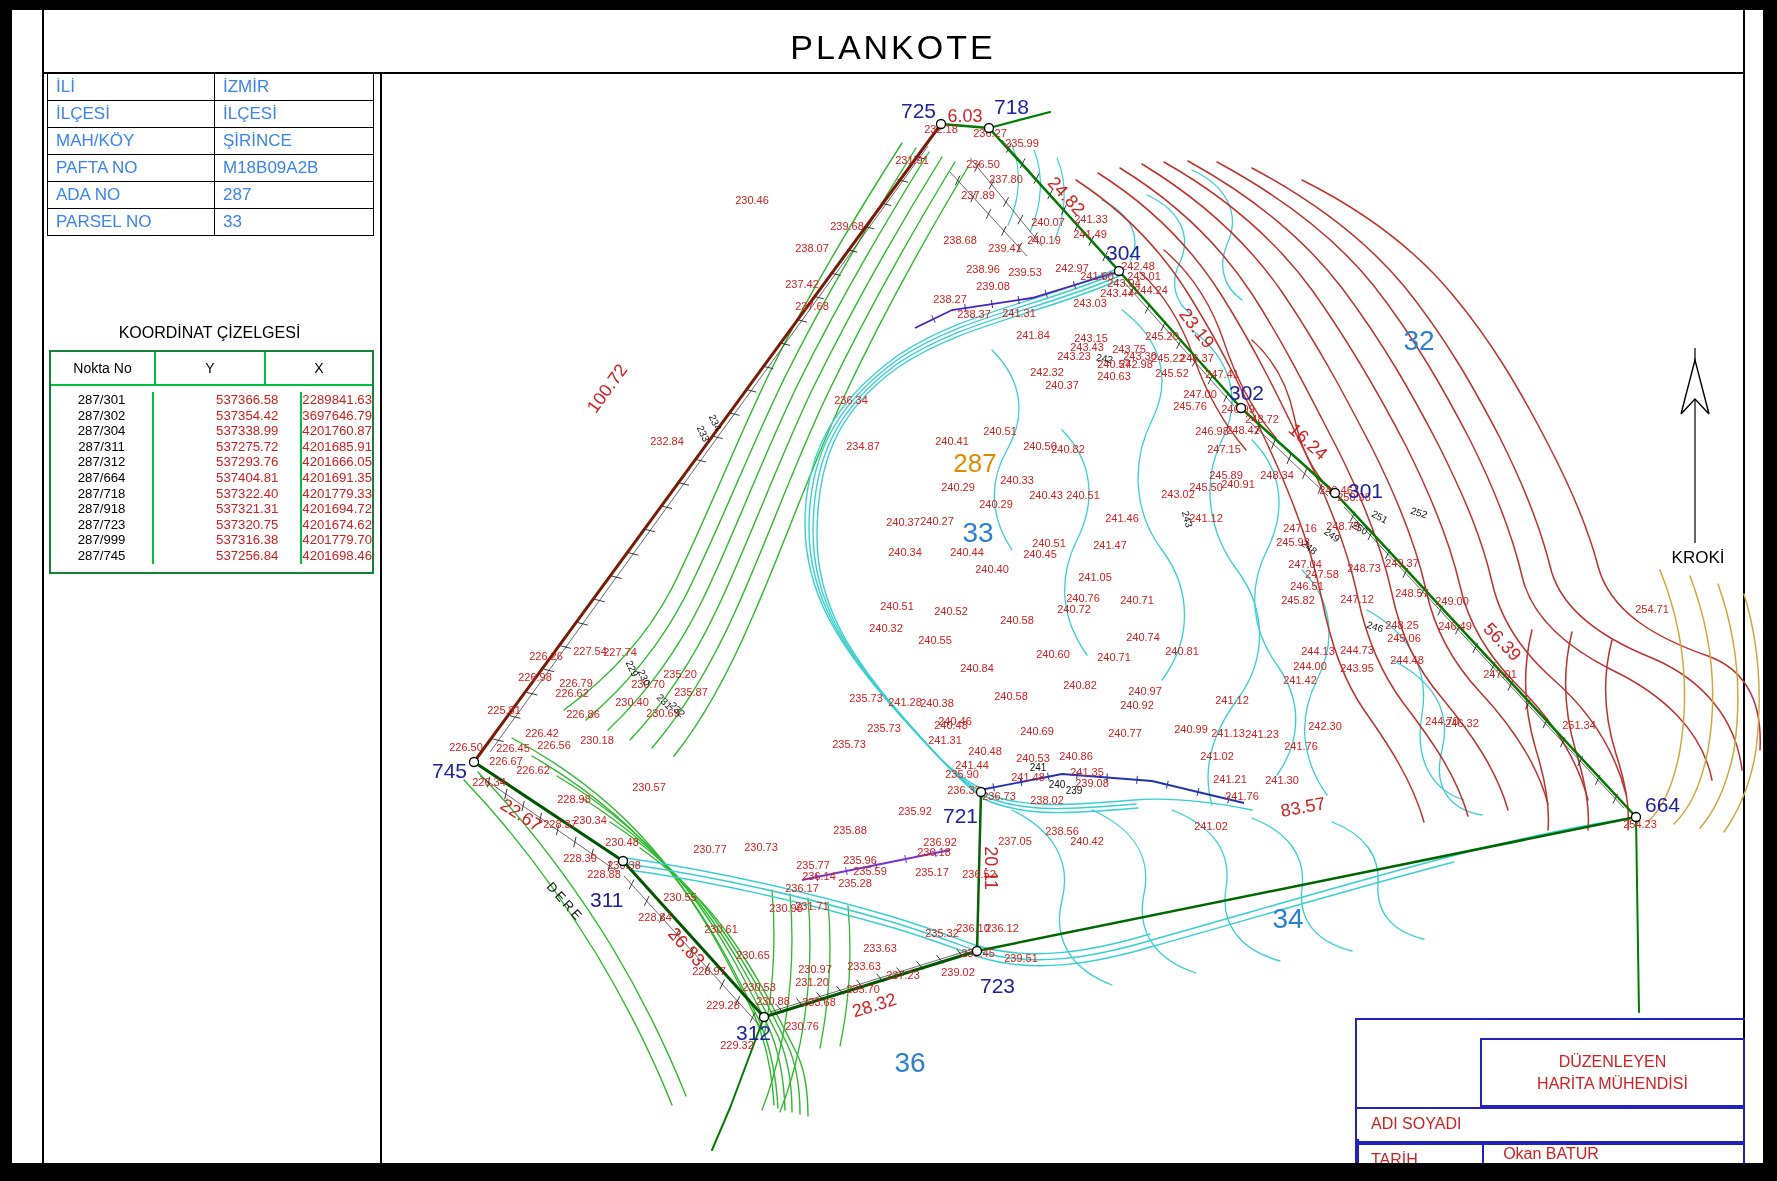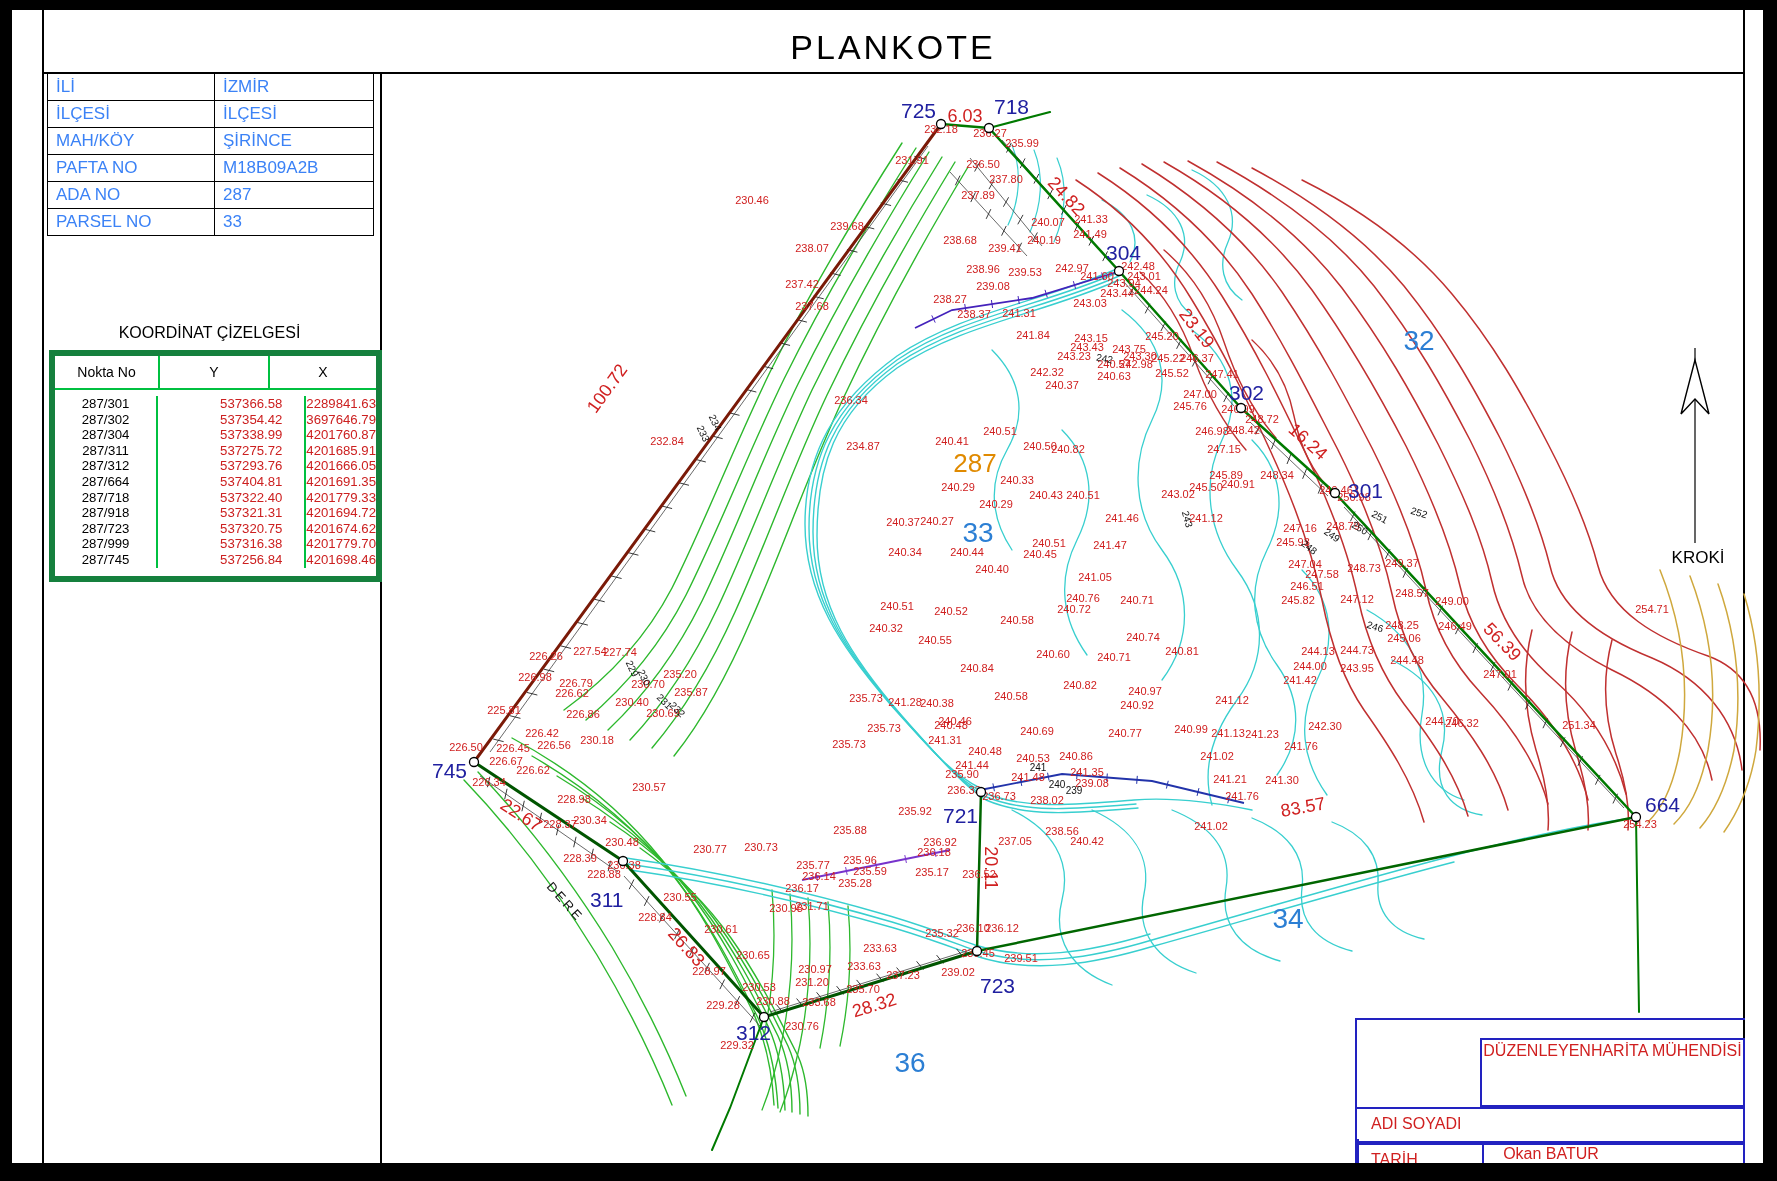--- a/index.html
+++ b/index.html
@@ -10,35 +10,35 @@
   .abs{position:absolute;}
   .frameline{position:absolute;background:#000;}
   .title{position:absolute;left:30px;top:18px;width:1702px;text-align:center;
          font-size:34px;letter-spacing:3px;color:#000;}
   
   .info-table{position:absolute;left:35px;top:63px;width:327px;border-collapse:collapse;}
   .info-table td{border:1.6px solid #000;height:26px;font-size:17px;padding:0 8px;color:#3b82f6;background:#fff;}
   .info-table td.k{width:150px;}
   
   .coord-title{position:absolute;left:37px;top:314px;width:321px;text-align:center;font-size:16px;color:#000;}
-  .coord-wrap{position:absolute;left:37px;top:340px;width:321px;border:6px solid #15803d;}
+  .coord-wrap{position:absolute;left:37px;top:340px;width:321px;border:2px solid #15803d;}
   .coord-head{display:flex;border-bottom:2px solid #00c040;height:32px;align-items:center;font-size:14px;color:#000;}
   .coord-head .c1{width:103px;text-align:center;border-right:2px solid #00c040;height:100%;line-height:32px;}
   .coord-head .c2{width:108px;text-align:center;border-right:2px solid #00c040;height:100%;line-height:32px;}
   .coord-head .c3{flex:1;text-align:center;height:100%;line-height:32px;}
   .coord-body{padding:6px 0 8px 0;}
   .coord-row{display:flex;font-size:13.2px;height:15.6px;line-height:15.6px;}
   .coord-row .c1{width:103px;text-align:center;color:#000;border-right:2px solid #00c040;}
   .coord-row .c2{width:108px;text-align:center;color:#cc2020;border-right:2px solid #00c040;padding-left:40px;}
   .coord-row .c3{flex:1;text-align:center;color:#cc2020;}
   
   .sig-line-top{position:absolute;left:1343px;top:1008px;width:390px;height:0;border-top:2px solid #2222c0;}
   .sig-left-v{position:absolute;left:1343px;top:1008px;width:0;height:155px;border-left:2px solid #2222c0;}
   .sig-box{position:absolute;left:1468px;top:1028px;width:265px;height:69px;border:2px solid #2222c0;box-sizing:border-box;
-           display:flex;flex-direction:row;justify-content:center;text-align:center;color:#d02020;font-size:16px;line-height:22px;}
+           display:flex;flex-direction:column;justify-content:center;text-align:center;color:#d02020;font-size:16px;line-height:22px;}
   .sig-row{position:absolute;left:1343px;width:390px;display:flex;border:2px solid #2222c0;box-sizing:border-box;color:#d02020;font-size:16px;}
   .sig-row .lab{width:125px;padding:6px 0 6px 14px;box-sizing:border-box;}
   .sig-row .val{flex:1;border-left:2px solid #2222c0;text-align:center;padding:6px 0;}
   svg text{font-family:"Liberation Sans",sans-serif;}
 </style>
 </head>
 <body>
 
 <div class="page">
 

